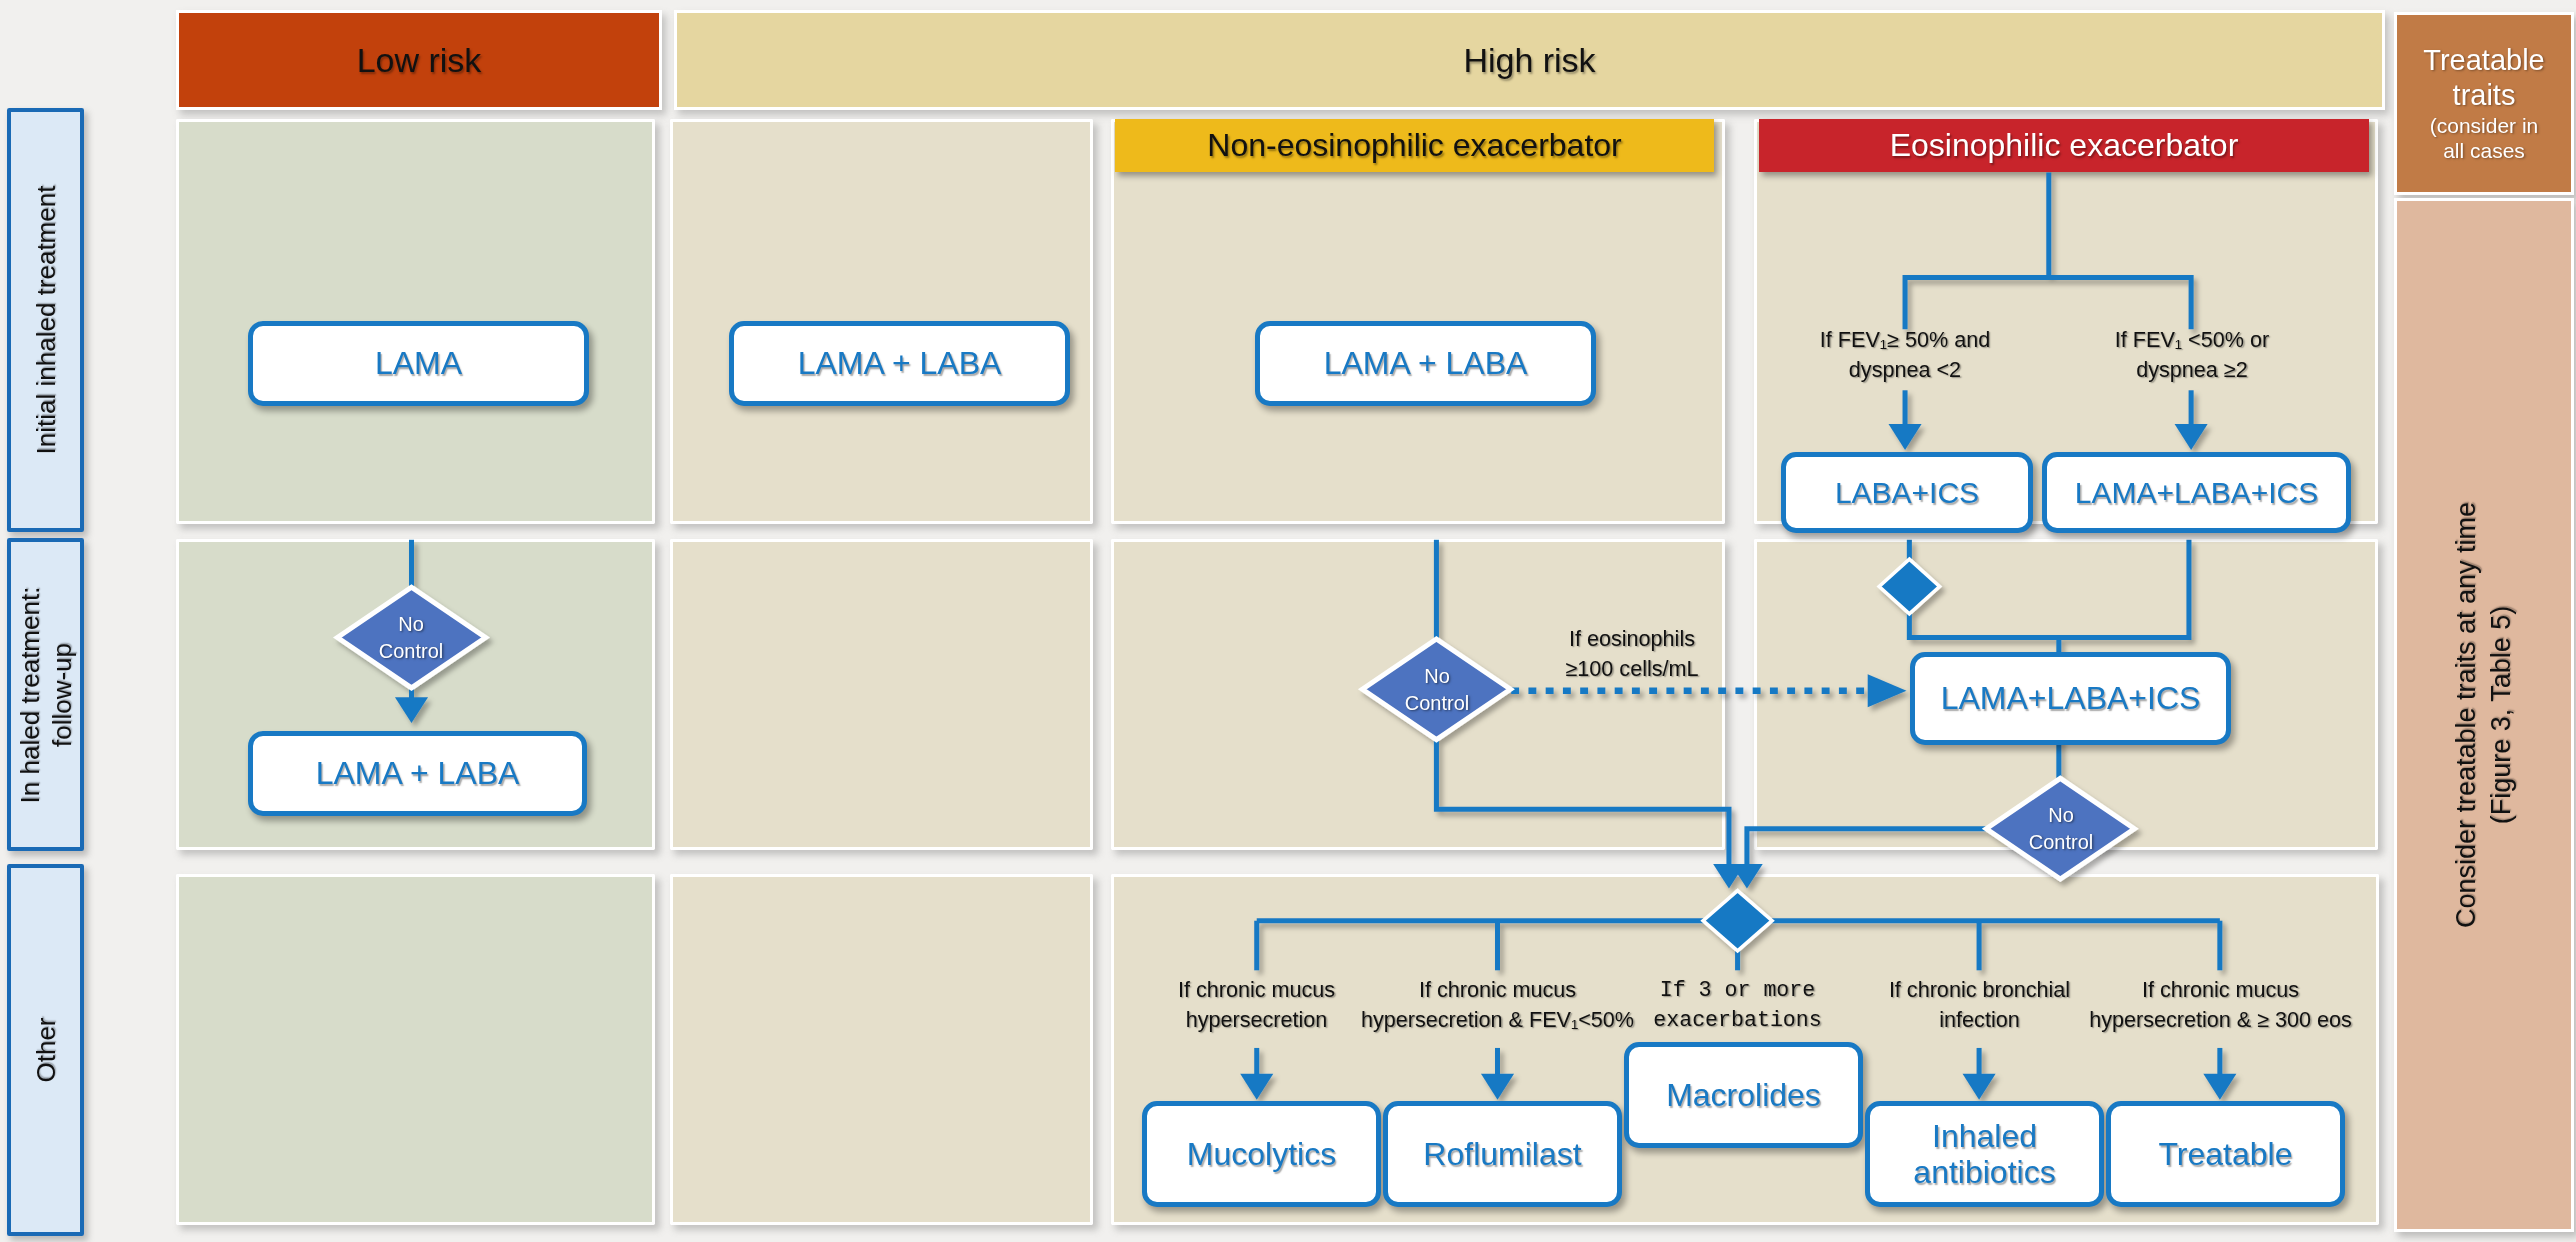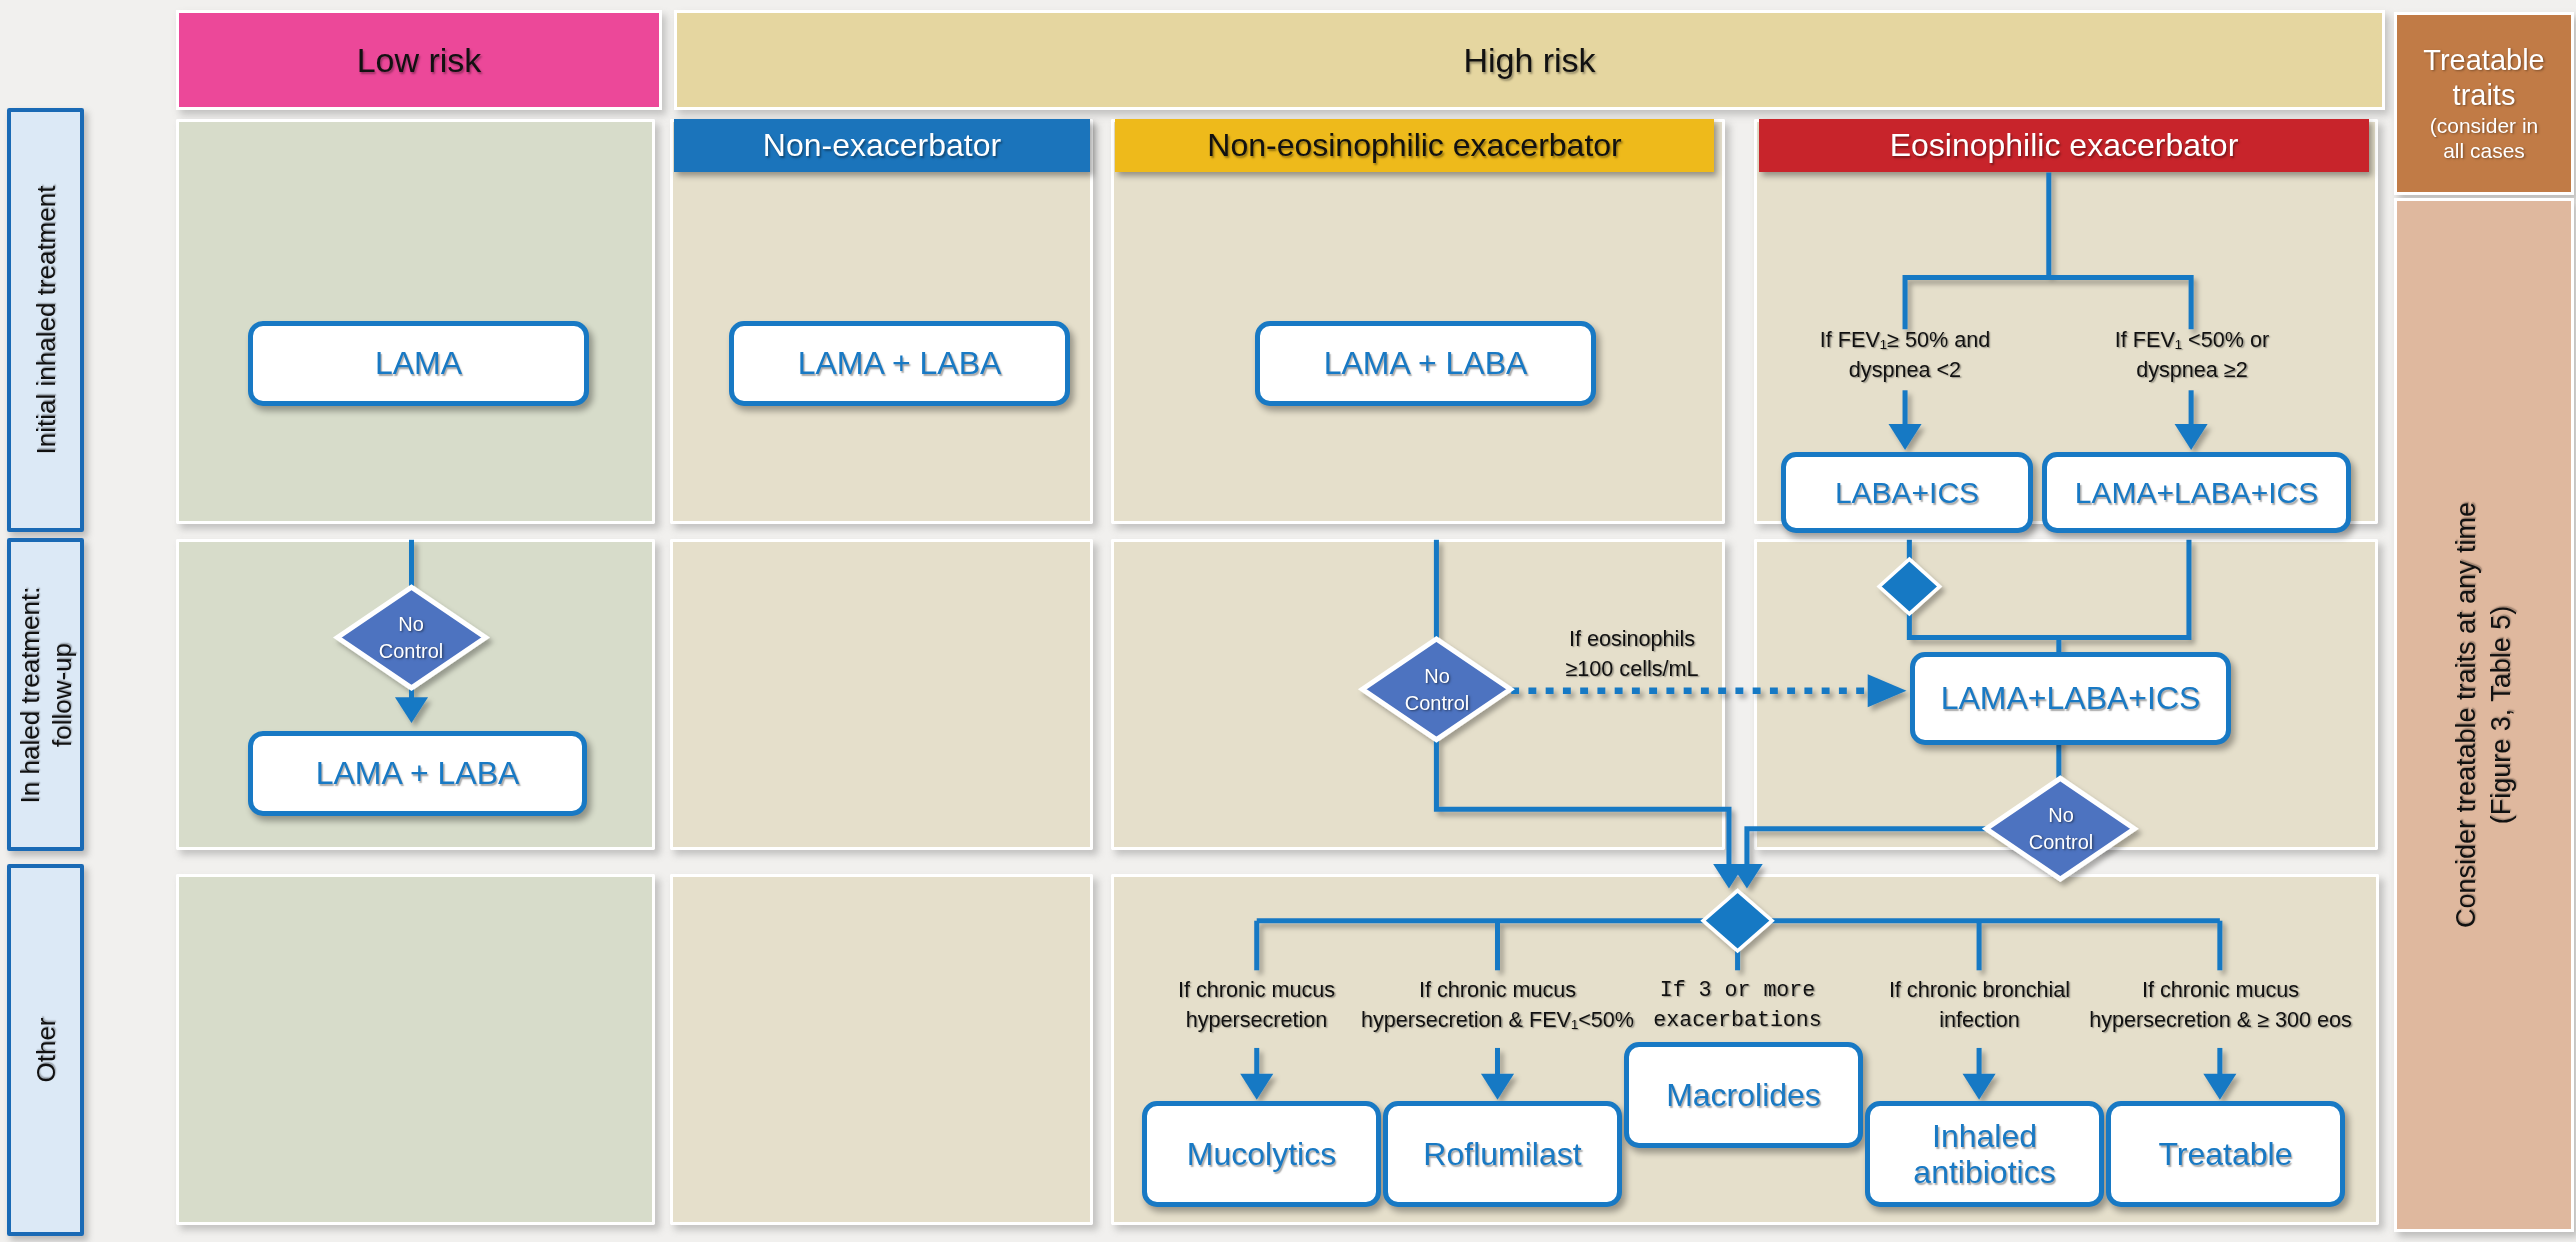--- a/index.html
+++ b/index.html
@@ -35,21 +35,21 @@
   .salmon{position:absolute;background:#dfb89e;border:3.6px solid #ffffff;box-shadow:4.3px 5px 7.2px rgba(110,110,110,.4);}
   .salmon .vlabel{font-size:27px;line-height:35px;}
   svg.connectors{position:absolute;left:0;top:0;z-index:3;pointer-events:none;}
   .z2{z-index:2;} .z4{position:absolute;z-index:4;}
 </style>
 </head>
 <body>
 
 <div id="stage">
 
-  <div class="hdr" style="left:176px;top:10px;width:480px;height:94px;background:#ec4899;">
+  <div class="hdr" style="left:176px;top:10px;width:480px;height:94px;background:#c2410c;">
     <span>Low risk</span>
   </div>
   <div class="hdr" style="left:674px;top:10px;width:1705px;height:94px;background:#e5d6a0;">
     <span>High risk</span>
   </div>
 
   <div class="ttbox" style="left:2394px;top:11.5px;width:174px;height:177px;">
     <div class="tt-title">Treatable
 traits</div>
     <div class="tt-sub">(consider in
@@ -78,23 +78,20 @@
 
   <div class="panel p-green" style="left:176px;top:539px;width:473px;height:305px;"></div>
   <div class="panel p-beige" style="left:670px;top:539px;width:417px;height:305px;"></div>
   <div class="panel p-beige" style="left:1111px;top:539px;width:608px;height:305px;"></div>
   <div class="panel p-beige" style="left:1754px;top:539px;width:618px;height:305px;"></div>
 
   <div class="panel p-green" style="left:176px;top:874px;width:473px;height:345px;"></div>
   <div class="panel p-beige" style="left:670px;top:874px;width:417px;height:345px;"></div>
   <div class="panel p-beige" style="left:1111px;top:874px;width:1262px;height:345px;"></div>
 
-  <div class="subhdr z2" style="left:674px;top:119px;width:416px;height:53px;background:#1b74bb;color:#fff;">
-    <span>Non-exacerbator</span>
-  </div>
   <div class="subhdr z2" style="left:1115px;top:119px;width:599px;height:53px;background:#eeba1b;color:#111;">
     <span>Non-eosinophilic exacerbator</span>
   </div>
   <div class="subhdr z2" style="left:1759px;top:119px;width:610px;height:53px;background:#c8242b;color:#fff;">
     <span>Eosinophilic exacerbator</span>
   </div>
 
   <svg class="connectors" width="2576" height="1242" viewBox="0 0 3583 1728">
     <defs>
       <filter id="fshadow" x="-30%" y="-30%" width="160%" height="160%">

